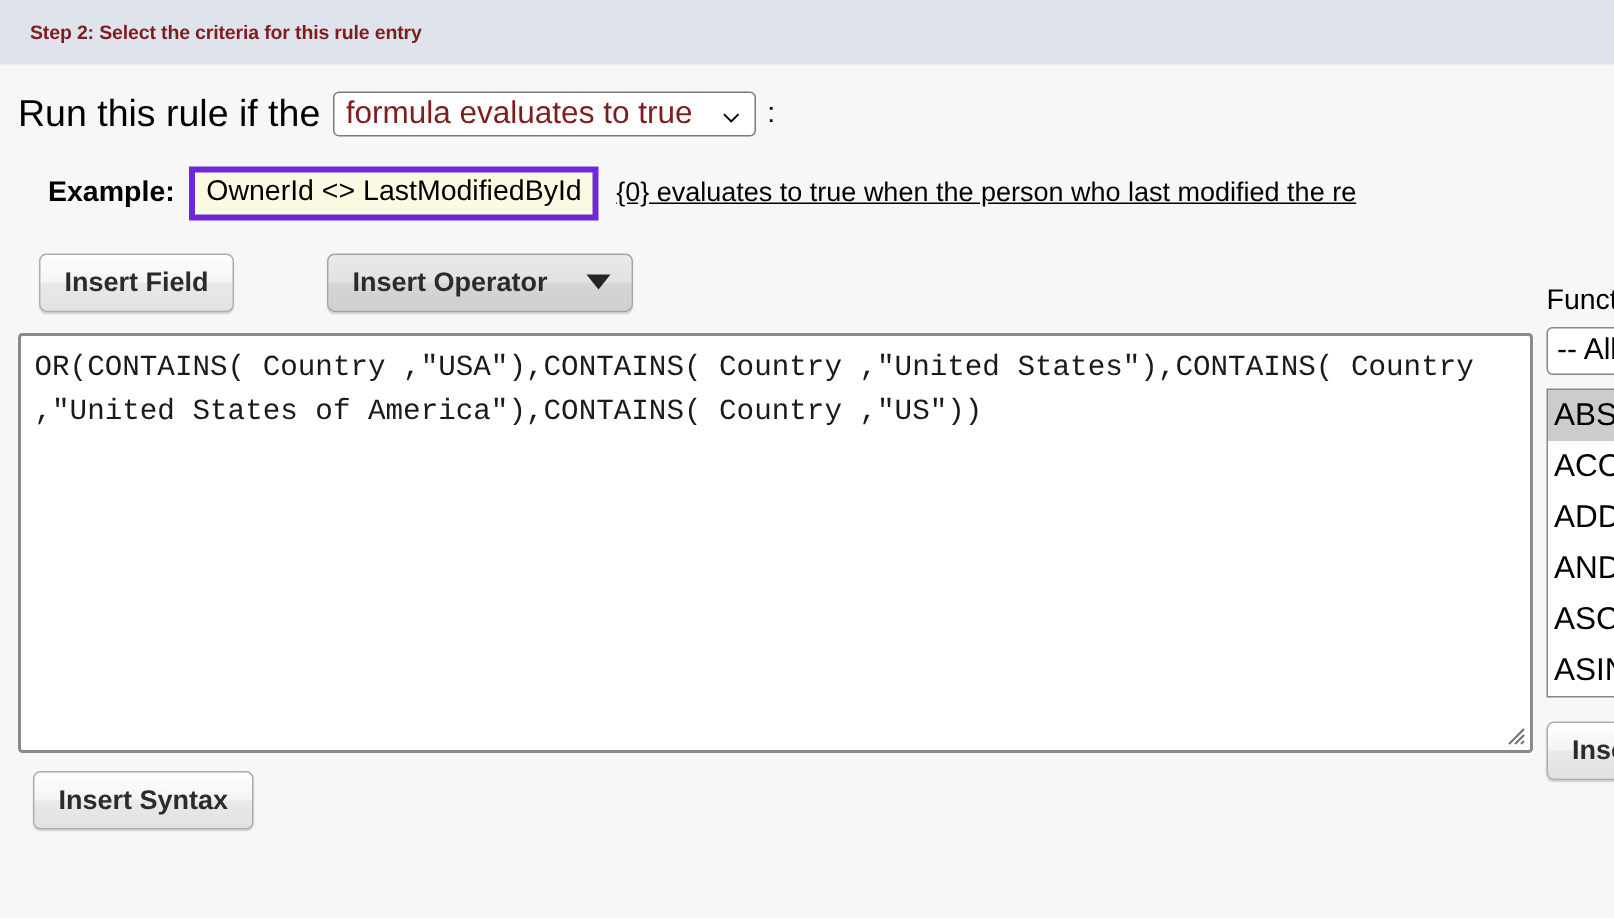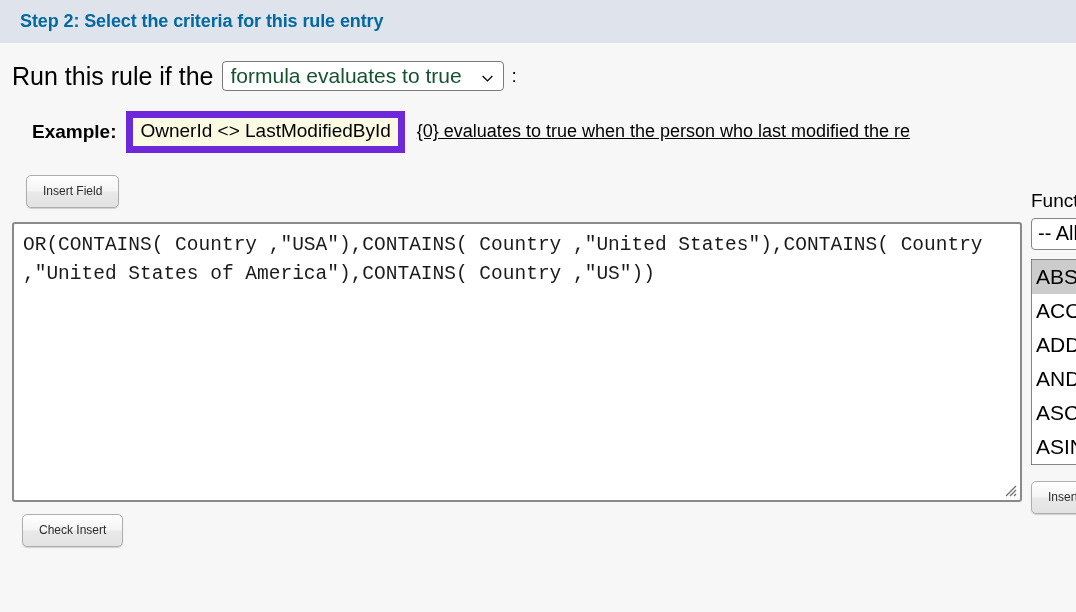--- a/index.html
+++ b/index.html
@@ -19,24 +19,24 @@
   
   .step-header {
     background: #dfe3ec;
     height: 43px;
     box-sizing: border-box;
     display: flex;
     align-items: center;
     padding-left: 20px;
   }
   .step-header-title {
-    font-size: 18px;
+    font-size: 13px;
     font-weight: bold;
     letter-spacing: -0.1px;
-    color: #0369a1;
+    color: #7f1d1d;
   }
 
   
   .criteria-row {
     display: flex;
     align-items: center;
     padding: 18px 0 0 12px;
     white-space: nowrap;
   }
   .criteria-label {
@@ -45,21 +45,21 @@
   }
   .criteria-select {
     margin: 0 6px 0 8px;
     font-family: "Liberation Sans", sans-serif;
     font-size: 21px;
     line-height: 1;
     padding: 3px 40px 4px 8px;
     border: 1px solid #7a7a7a;
     border-radius: 4px;
     background: #ffffff;
-    color: #14532d;
+    color: #7f1d1d;
     appearance: none;
     -webkit-appearance: none;
     -moz-appearance: none;
     position: relative;
   }
   .select-wrap {
     position: relative;
     display: inline-block;
   }
   .select-wrap .chev {
@@ -83,42 +83,42 @@
     padding: 20px 0 0 18px;
     white-space: nowrap;
     margin-left: 14px;
   }
   .example-label {
     font-size: 19px;
     font-weight: bold;
     margin-right: 10px;
   }
   .example-box {
-    border: 7px solid #6d28d9;
+    border: 4px solid #6d28d9;
     background: #fbfbe3;
     font-size: 19px;
     padding: 2px 7px 4px 7px;
     line-height: 1.15;
   }
   .example-desc {
     font-size: 18px;
     margin-left: 12px;
     text-decoration: underline;
   }
 
   
   .btn-row {
     display: flex;
     align-items: center;
     padding: 22px 0 0 26px;
   }
   .btn {
     font-family: "Liberation Sans", sans-serif;
-    font-size: 12px;
-    font-weight: normal;
+    font-size: 18px;
+    font-weight: bold;
     color: #2b2b2b;
     border: 1px solid #aeaeae;
     border-radius: 5px;
     padding: 9px 16px 10px 16px;
     background: linear-gradient(to bottom, #ffffff 0%, #f4f4f4 48%, #e9e9e9 52%, #e2e2e2 100%);
     box-shadow: 0 1px 1px rgba(0,0,0,0.16);
     cursor: pointer;
     line-height: 1;
     white-space: nowrap;
   }
@@ -254,31 +254,35 @@
 
 <div class="example-row">
   <span class="example-label">Example:</span>
   <span class="example-box">OwnerId &lt;&gt; LastModifiedById</span>
   <span class="example-desc">{0} evaluates to true when the person who last modified the re</span>
 </div>
 
 <div class="btn-row">
   <button class="btn">Insert Field</button>
 
+  <button class="btn darker btn-operator">
+    <span>Insert Operator</span>
+    <span class="tri-down"></span>
+  </button>
 </div>
 
 <div class="formula-wrap">
   <textarea class="formula-area" placeholder="" style="">OR(CONTAINS( Country ,"USA"),CONTAINS( Country ,"United States"),CONTAINS( Country ,"United States of America"),CONTAINS( Country ,"US"))</textarea>
   <svg class="resize-grip" viewBox="0 0 14 14">
     <path d="M13 3 L3 13 M13 7 L7 13 M13 11 L11 13" stroke="#6f6f6f" stroke-width="1.3" fill="none"></path>
   </svg>
 </div>
 
 <div class="check-row">
-  <button class="btn">Check Insert</button>
+  <button class="btn">Insert Syntax</button>
 </div>
 
 <div class="functions-panel">
   <div class="functions-title">Functions</div>
 
   <div class="func-category">-- All Function Categories --</div>
 
   <ul class="func-list">
     <li class="selected">ABS</li>
     <li>ACOS</li>

